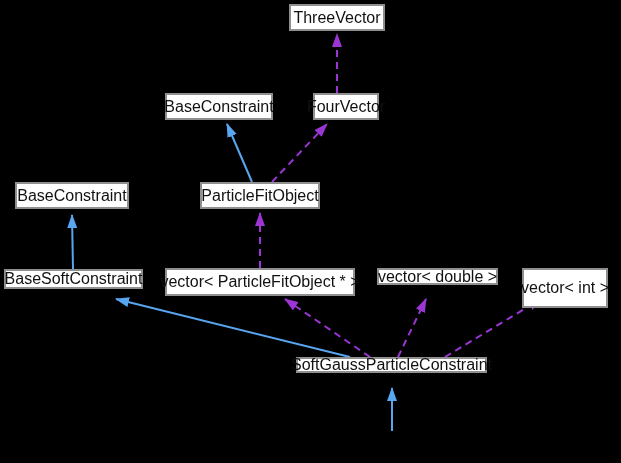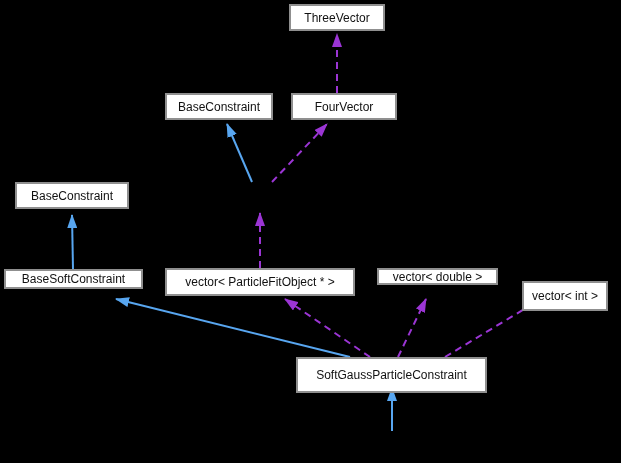--- a/index.html
+++ b/index.html
@@ -14,21 +14,21 @@
   }
   .edges { position:absolute; left:0; top:0; width:621px; height:463px; }
   .edge { stroke-width:2; fill:none; }
   .edge.solid  { stroke:var(--inherit); }
   .edge.dashed { stroke:var(--usage); stroke-dasharray:7,5; }
   .head-i { fill:var(--inherit); }
   .head-u { fill:var(--usage); }
   .node {
     position:absolute; box-sizing:border-box;
     background:var(--node-fill); border:2px solid var(--node-border);
-    color:var(--text); font-size:12px; line-height:1;
+    color:var(--text); font-size:16px; line-height:1;
     display:flex; align-items:center; justify-content:center;
     white-space:nowrap; cursor:pointer;
   }
   .node.current {
     background:var(--hl-fill); border-color:var(--hl-border); cursor:default;
   }
 </style>
 </head>
 <body>
 
@@ -52,29 +52,30 @@
       <line x1="370" y1="357" x2="285" y2="299" class="edge dashed" marker-end="url(#head-usage)"></line>
       <line x1="398" y1="357" x2="426" y2="299" class="edge dashed" marker-end="url(#head-usage)"></line>
       <line x1="445" y1="357" x2="541" y2="299" class="edge dashed" marker-end="url(#head-usage)"></line>
       <line x1="392" y1="431" x2="392" y2="388" class="edge solid" marker-end="url(#head-inherit)"></line>
     </svg>
 
   <div class="node" style="left:289px;top:4px;width:96px;height:27px">ThreeVector</div>
 
   <div class="node" style="left:165px;top:93px;width:108px;height:27px">BaseConstraint</div>
 
-  <div class="node" style="left:291px;top:93px;width:106px;height:27px">FourVector</div>
+  <div class="node" style="left:313px;top:93px;width:66px;height:27px">FourVector</div>
 
   <div class="node" style="left:15px;top:182px;width:114px;height:27px">BaseConstraint</div>
 
+  <div class="node" style="left:200px;top:182px;width:120px;height:27px">ParticleFitObject</div>
 
   <div class="node" style="left:4px;top:269px;width:139px;height:20px">BaseSoftConstraint</div>
 
   <div class="node" style="left:165px;top:268px;width:190px;height:28px">vector&lt; ParticleFitObject * &gt;</div>
 
   <div class="node" style="left:377px;top:268px;width:121px;height:17px">vector&lt; double &gt;</div>
 
-  <div class="node" style="left:522px;top:281px;width:86px;height:30px">vector&lt; int &gt;</div>
+  <div class="node" style="left:522px;top:268px;width:86px;height:40px">vector&lt; int &gt;</div>
 
-  <div class="node" style="left:296px;top:357px;width:191px;height:36px">SoftGaussParticleConstraint</div>
+  <div class="node" style="left:296px;top:357px;width:191px;height:16px">SoftGaussParticleConstraint</div>
 
 
 </div>
 
 </body></html>

